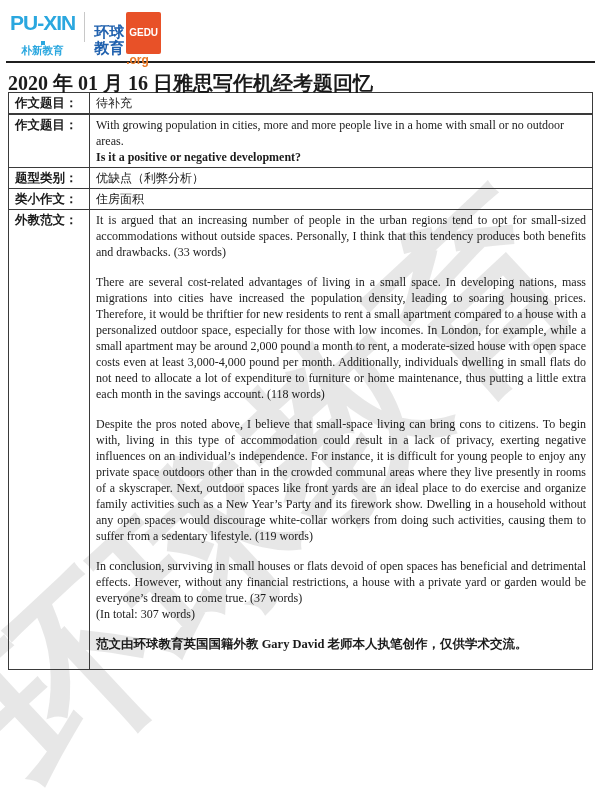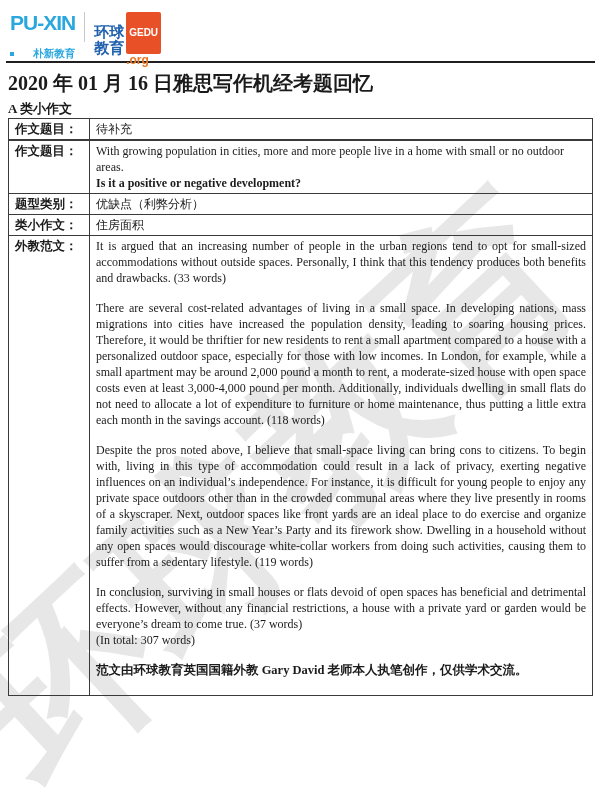--- a/index.html
+++ b/index.html
@@ -29,21 +29,21 @@
   .content { position: relative; z-index: 1; padding: 0 8px; }
 
   
   .header-bar { display: flex; align-items: flex-start; gap: 9px; padding: 12px 0 0 2px; height: 42px; }
   .logo-puxin { display: flex; flex-direction: column; }
   .puxin-word {
     font-family: "Liberation Sans", sans-serif;
     font-weight: bold; font-size: 21px; line-height: 21px;
     color: #2aa7df; letter-spacing: -1px;
   }
-  .puxin-sub-row { display: flex; justify-content: space-between; align-items: center; margin-top: 15px; }
+  .puxin-sub-row { display: flex; justify-content: space-between; align-items: center; margin-top: 8px; flex-direction: column; }
   .puxin-dot { width: 4px; height: 4px; background: #2aa7df; }
   .puxin-sub {
     font-family: "Liberation Sans", sans-serif;
     font-weight: bold; font-size: 10.5px; color: #2aa7df; line-height: 11px;
   }
   .logo-divider { width: 1px; height: 30px; background: #c8c8c8; }
   .logo-gedu { display: flex; align-items: center; gap: 2px; }
   .gedu-cn {
     font-family: "Liberation Sans", sans-serif;
     font-weight: bold; font-size: 15px; line-height: 16px; color: #2061ae;
@@ -119,21 +119,20 @@
         <div class="gedu-badge">GEDU</div>
         <div class="gedu-org">.org</div>
       </div>
     </div>
   </div>
 
   <div class="rule"></div>
 
   <div class="doc-title">2020 年 01 月 16 日雅思写作机经考题回忆</div>
 
-  <div class="section-heading">A 类小作文</div>
 
   <table class="info-table">
     <tbody>
       <tr>
         <td class="cell-label">作文题目：</td>
         <td>待补充</td>
       </tr>
     </tbody>
   </table>
 

